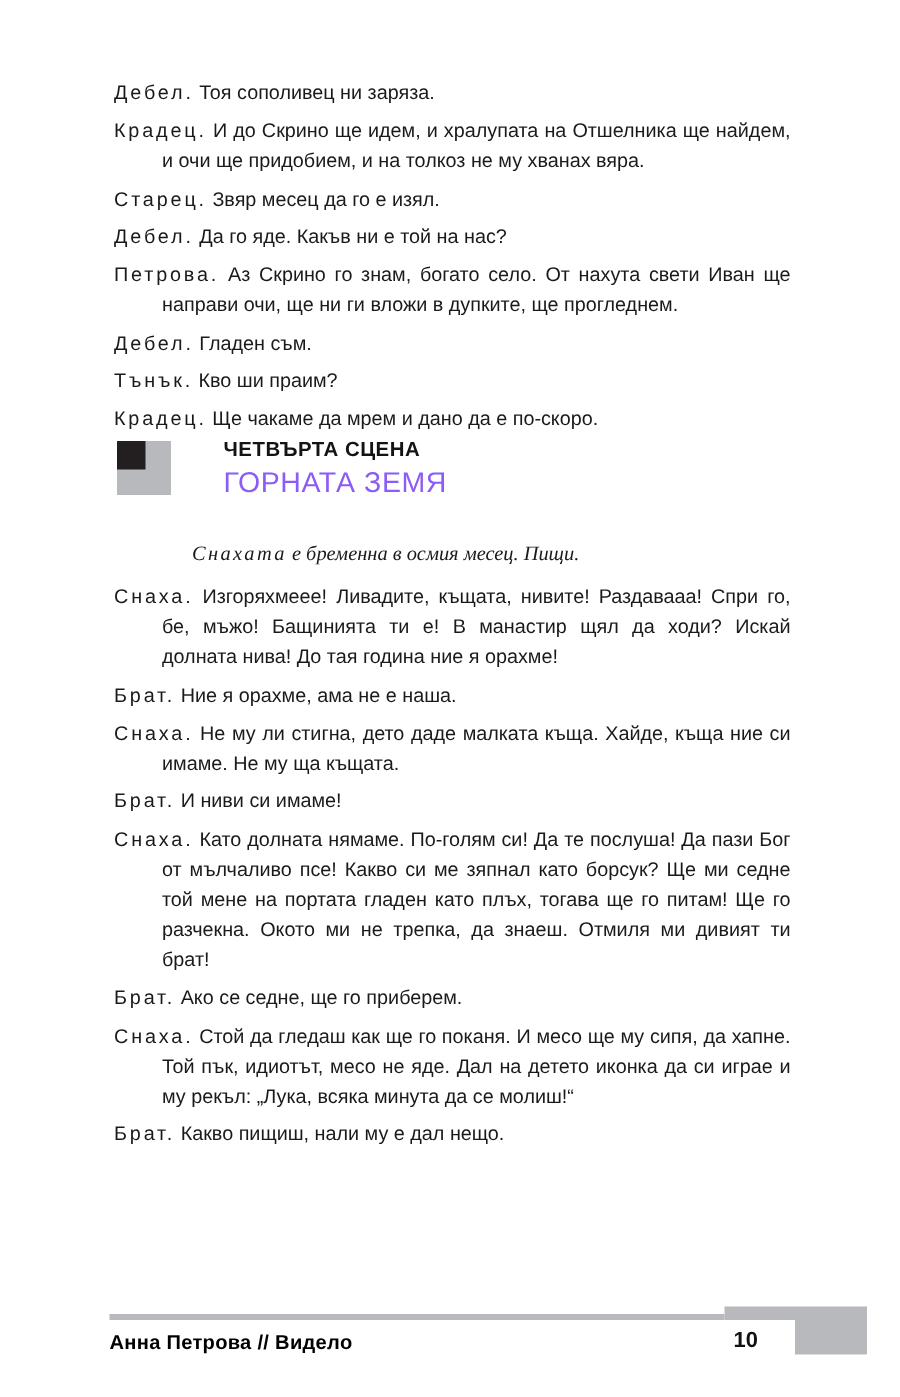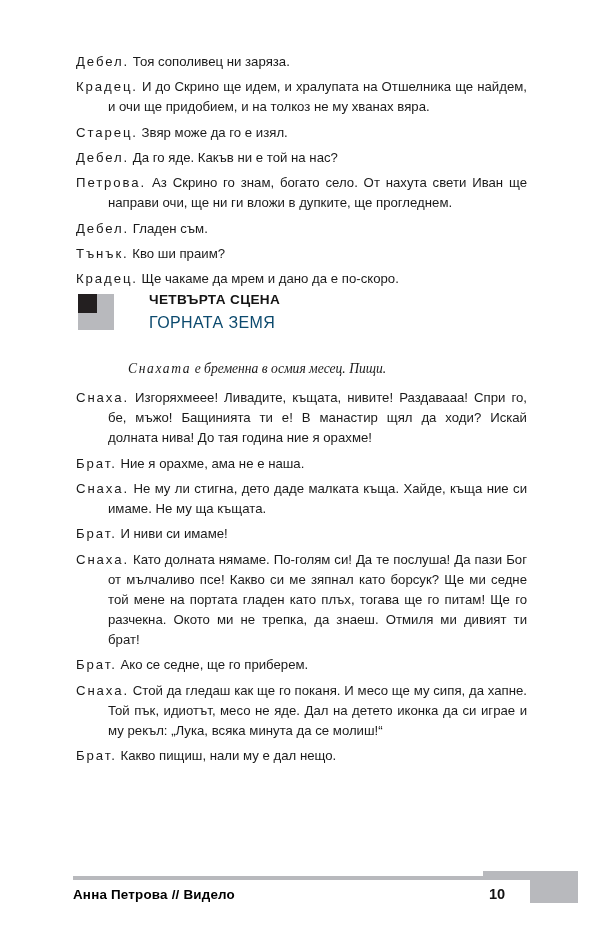--- a/index.html
+++ b/index.html
@@ -75,25 +75,25 @@
     top: 0;
   }
   .scene-number {
     font-size: 13.6px;
     font-weight: bold;
     letter-spacing: 0.35px;
     line-height: 22px;
     color: #141414;
   }
   .scene-place {
-    font-size: 16px;
+    font-size: 19px;
     font-weight: normal;
     letter-spacing: 0.4px;
     line-height: 24px;
-    color: #0c4a6e;
+    color: #8b5cf6;
   }
 
   .stage-direction {
     font-family: Liberation Serif, serif;
     font-style: italic;
     font-size: 13.6px;
     line-height: 20px;
     margin: 0 0 9px 0;
     padding-left: 52px;
     color: #1a1a1a;
@@ -148,21 +148,21 @@
 </head>
 <body>
 
 <div class="page">
 
   <div class="content">
 
     <div>
       <p class="speech"><span class="speaker">Дебел.</span><span> Тоя сополивец ни заряза.</span></p>
       <p class="speech"><span class="speaker">Крадец.</span><span> И до Скрино ще идем, и хралупата на Отшелника ще найдем, и очи ще придобием, и на толкоз не му хванах вяра.</span></p>
-      <p class="speech"><span class="speaker">Старец.</span><span> Звяр може да го е изял.</span></p>
+      <p class="speech"><span class="speaker">Старец.</span><span> Звяр месец да го е изял.</span></p>
       <p class="speech"><span class="speaker">Дебел.</span><span> Да го яде. Какъв ни е той на нас?</span></p>
       <p class="speech"><span class="speaker">Петрова.</span><span> Аз Скрино го знам, богато село. От нахута свети Иван ще направи очи, ще ни ги вложи в дупките, ще прогледнем.</span></p>
       <p class="speech"><span class="speaker">Дебел.</span><span> Гладен съм.</span></p>
       <p class="speech"><span class="speaker">Тънък.</span><span> Кво ши праим?</span></p>
       <p class="speech"><span class="speaker">Крадец.</span><span> Ще чакаме да мрем и дано да е по-скоро.</span></p>
     </div>
 
     <div class="scene-block">
       <div class="scene-mark">
         <div class="scene-mark-inner"></div>

